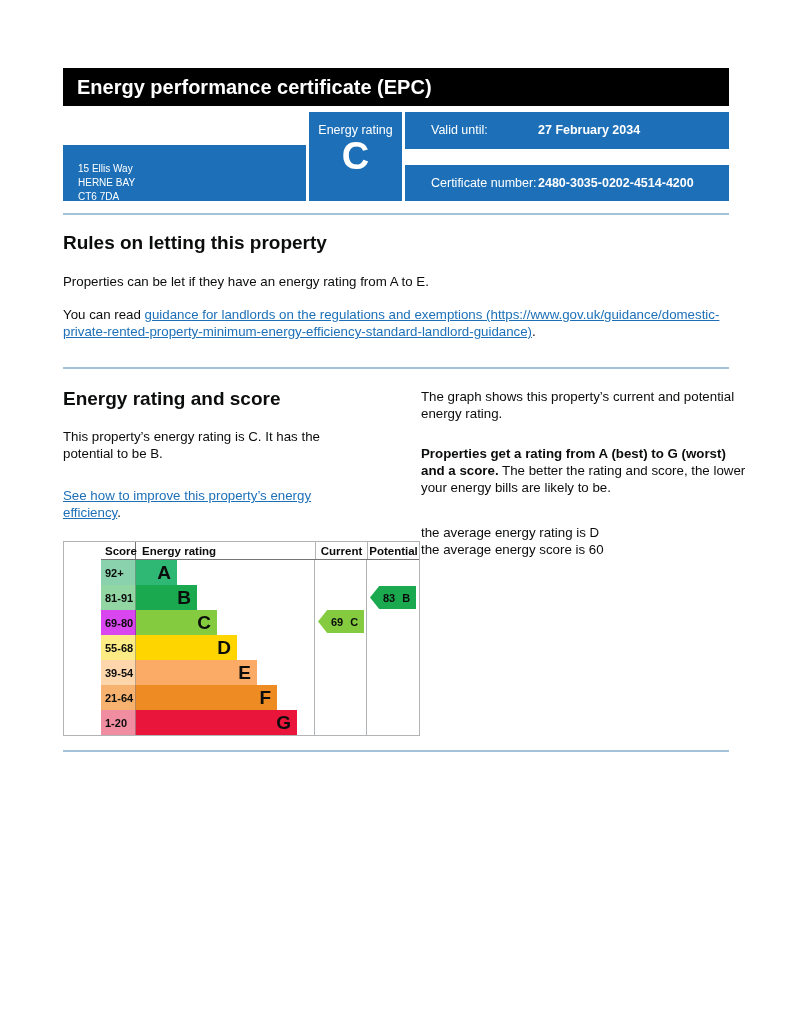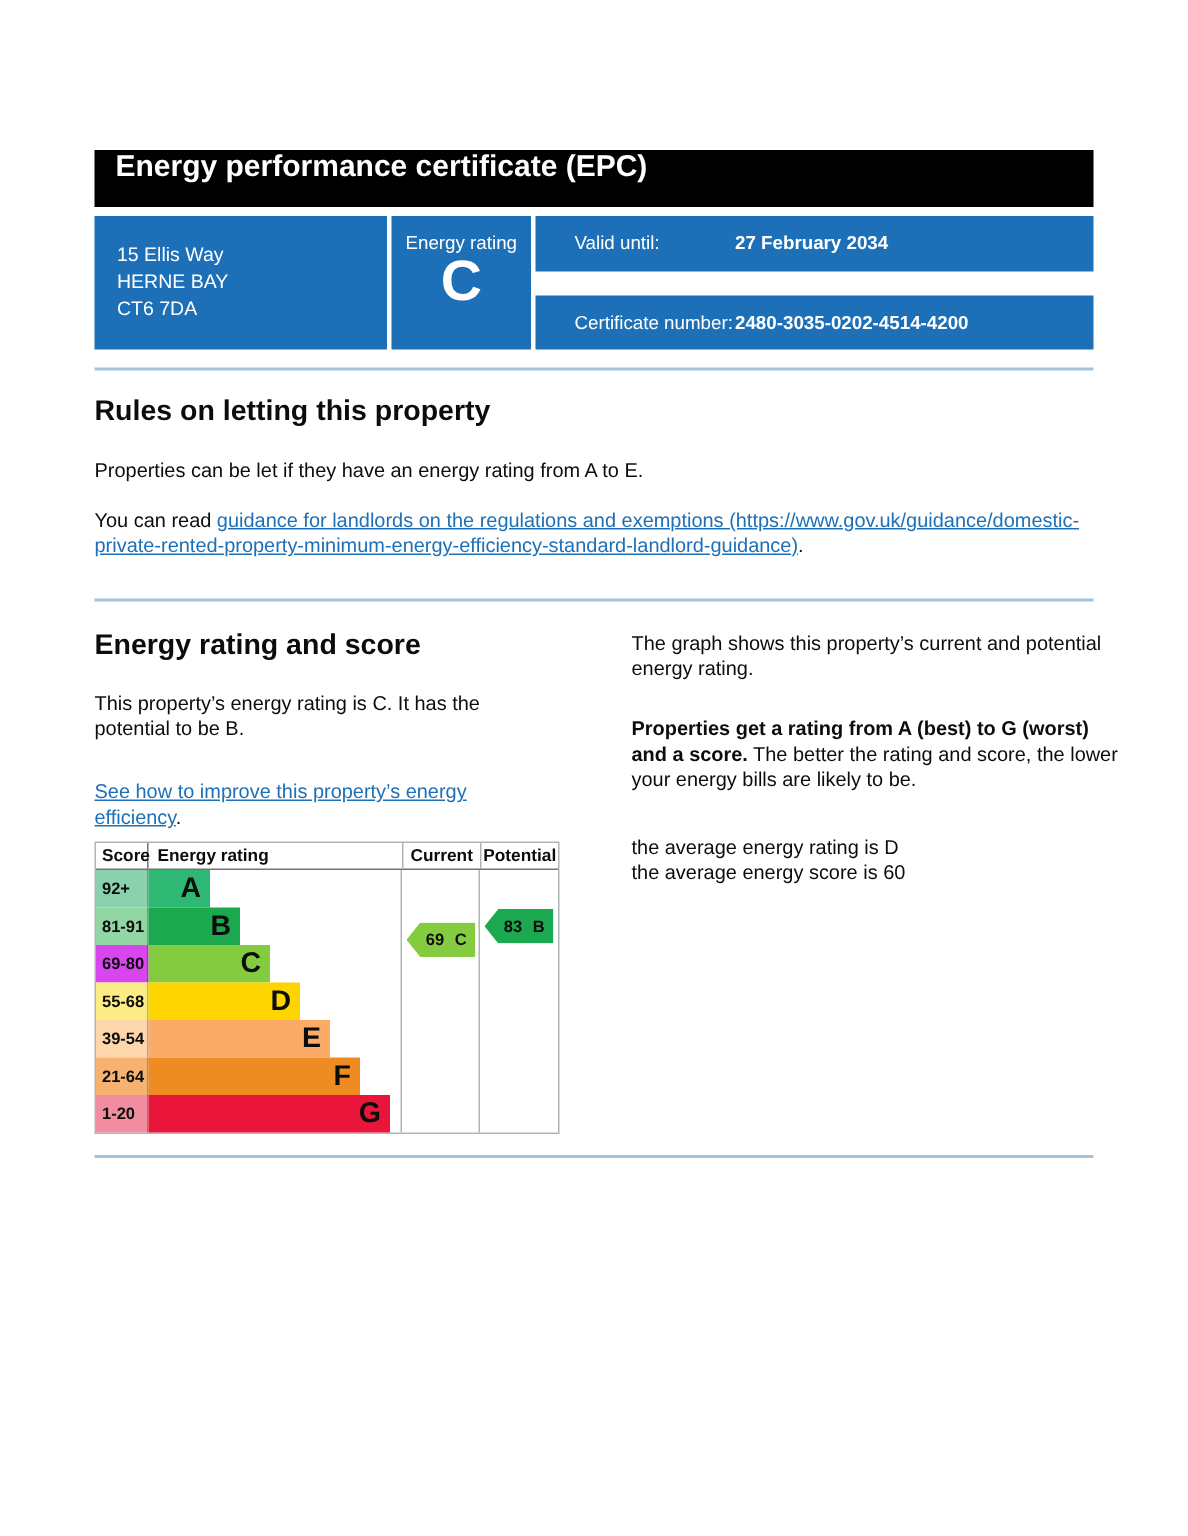--- a/index.html
+++ b/index.html
@@ -4,27 +4,27 @@
 <style>
   * { box-sizing: border-box; }
   html, body { margin: 0; padding: 0; background: #ffffff; }
   .page {
     width: 792px; min-height: 1024px; margin: 0 auto; background: #fff;
     font-family: "Liberation Sans", sans-serif; color: #0b0c0c;
     padding: 68px 63px 0 63px;
   }
 
   
-  .title-bar { background: #000; color: #fff; height: 38px; display: flex; padding-left: 14px; margin-top: 32px; }
+  .title-bar { background: #000; color: #fff; height: 38px; display: flex; align-items: center; padding-left: 14px; }
   .title-bar h1 { margin: 0; font-size: 20px; font-weight: bold; }
 
   
   .summary { display: flex; gap: 3px; margin-top: 6px; height: 89px; }
   .blue { background: #1d70b8; color: #fff; }
-  .addr-box { width: 195px; padding: 17px 10px 0 15px; font-size: 13px; line-height: 1.4; }
+  .addr-box { width: 243px; padding: 17px 10px 0 15px; font-size: 10px; line-height: 1.4; margin-top: 33px; }
   .rating-box { width: 93px; text-align: center; padding-top: 11px; font-size: 12.5px; }
   .rating-box .big { font-size: 38px; font-weight: bold; line-height: 1.05; }
   .info-col { flex: 1; display: flex; flex-direction: column; gap: 16px; }
   .info-row { flex: 1; display: flex; align-items: center; font-size: 12.5px; }
   .info-row .lbl { padding-left: 26px; width: 133px; }
   .info-row .val { font-weight: bold; }
 
   
   .prop-table { margin-top: 8px; border-bottom: 1px solid #b1b4b6; }
   .prop-row { display: flex; border-top: 1px solid #b1b4b6; padding: 4px 0 4px 0; font-size: 13.4px; line-height: 16px; }
@@ -46,21 +46,21 @@
   .section2 { display: flex; margin-top: 19px; }
   .col-left { width: 310px; flex-shrink: 0; }
   .col-right { width: 330px; flex-shrink: 0; margin-left: 48px; }
   .p-rating { margin-top: 18px; max-width: 300px; }
   .p-link { margin-top: 25px; max-width: 300px; }
   .col-right .p2 { margin-top: 23px; }
   .col-right .p3 { margin-top: 28px; }
   .col-right .p4 { margin-top: 28px; }
 
   
-  .epc { width: 310px; border: 1px solid #b1b4b6; margin-top: 8px; font-size: 11px; }
+  .epc { width: 357px; border: 1px solid #b1b4b6; margin-top: 20px; font-size: 11px; padding-left: 37px; }
   .epc-head { display: flex; height: 18px; align-items: center; font-weight: bold; font-size: 11.5px; border-bottom: 1px solid #757575; }
   .epc-head .hs { width: 35px; padding-left: 4px; border-right: 1px solid #757575; height: 100%; display: flex; align-items: center; }
   .epc-head .hr { flex: 1; padding-left: 6px; }
   .epc-head .hc, .epc-head .hp { width: 52px; text-align: center; border-left: 1px solid #b1b4b6; height: 100%; display: flex; align-items: center; justify-content: center; }
   .epc-body { position: relative; height: 175px; }
   .epc-row { display: flex; height: 25px; }
   .epc-score { width: 35px; padding-left: 4px; font-size: 11px; font-weight: bold; display: flex; align-items: center; border-right: 1px solid rgba(0,0,0,0.25); }
   .epc-bararea { flex: 1; }
   .epc-bar { height: 25px; display: flex; align-items: center; justify-content: flex-end; padding-right: 6px; font-size: 19px; font-weight: bold; color: #0b0c0c; }
   .vline { position: absolute; top: 0; bottom: 0; width: 1px; background: #b1b4b6; }
@@ -167,21 +167,21 @@
               </div>
               <div class="epc-row">
                 <div class="epc-score" style="background: rgb(241, 141, 160);">1-20</div>
                 <div class="epc-bararea">
                   <div class="epc-bar" style="width: 161px; background: rgb(233, 21, 59);">G</div>
                 </div>
               </div>
             </div>
           <div class="vline c1"></div>
           <div class="vline c2"></div>
-          <div class="arrow current" style="background: rgb(133, 203, 64); top: 35px;">
+          <div class="arrow current" style="background: rgb(133, 203, 64); top: 50px;">
             <span>69</span>
               <span>C</span>
           </div>
           <div class="arrow potential" style="background: rgb(27, 169, 79); top: 26px;">
             <span>83</span>
               <span>B</span>
           </div>
         </div>
       </div>
     </div>

